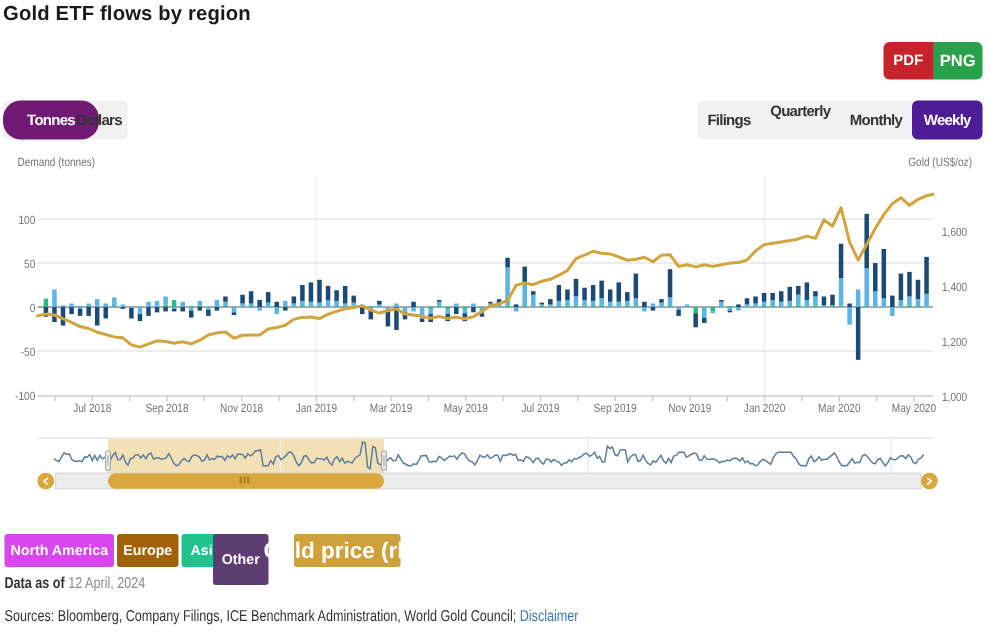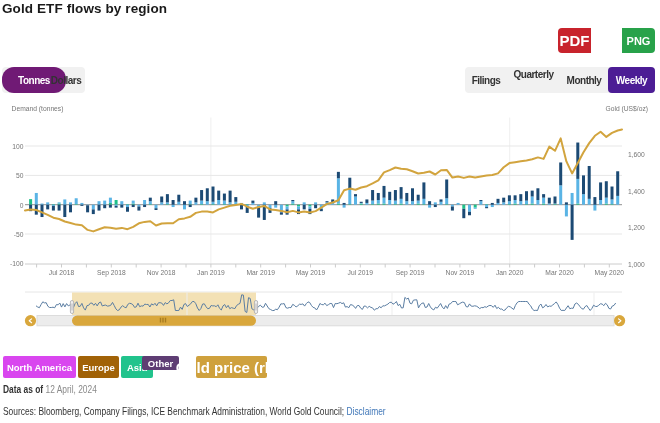--- a/index.html
+++ b/index.html
@@ -3,21 +3,21 @@
 html,body{margin:0;padding:0;background:#fff;width:660px;height:423px;overflow:hidden}
 *{box-sizing:border-box}
 body{font-family:"Liberation Sans",sans-serif;position:relative}
 .abs{position:absolute}
 .btn{display:flex;align-items:center;justify-content:center;font-weight:bold;white-space:nowrap}
 .tg{font-size:10px;letter-spacing:-0.5px}
 </style></head>
 <body>
 <div class="abs" style="left:2px;top:1px;font-size:13.5px;font-weight:bold;color:#1a1a1a;letter-spacing:0.1px">Gold ETF flows by region</div>
 
-<div class="abs btn" style="left:558px;top:28px;width:33px;height:25px;background:#c8232c;color:#fff;font-size:15px;border-radius:4px 0 0 4px">PDF</div>
+<div class="abs btn" style="left:589px;top:28px;width:33px;height:25px;background:#c8232c;color:#fff;font-size:10px;border-radius:4px 0 0 4px">PDF</div>
 <div class="abs btn" style="left:622px;top:28px;width:33px;height:25px;background:#28a24a;color:#fff;font-size:11px;border-radius:0 4px 4px 0">PNG</div>
 
 <div class="abs" style="left:2px;top:67px;width:83px;height:26px;background:#f1f1f1;border-radius:4px"></div>
 <div class="abs btn tg" style="left:2px;top:67px;width:64px;height:26px;background:#701a75;color:#fff;border-radius:12px">Tonnes</div>
 <div class="abs btn tg" style="left:47px;top:67px;width:38px;height:26px;color:#333">Dollars</div>
 
 <div class="abs" style="left:465px;top:67px;width:190px;height:26px;background:#f1f1f1;border-radius:4px"></div>
 <div class="abs btn tg" style="left:465px;top:67px;width:42px;height:26px;color:#333">Filings</div>
 <div class="abs btn tg" style="left:507px;top:67px;width:53px;height:14px;color:#333">Quarterly</div>
 <div class="abs btn tg" style="left:560px;top:67px;width:48px;height:26px;color:#333">Monthly</div>
@@ -317,16 +317,16 @@
     <line x1="256" y1="303.5" x2="256" y2="310.5" stroke="#a9a9ad" stroke-width="0.8"></line>
     <circle cx="30.5" cy="320.7" r="5.6" fill="#d9a73c"></circle>
     <path d="M31.6 318.9l-2.4 1.9 2.4 1.9" stroke="#fff" stroke-width="1.1" fill="none" stroke-linecap="round" stroke-linejoin="round"></path>
     <circle cx="619.6" cy="320.7" r="5.6" fill="#d9a73c"></circle>
     <path d="M618.5 318.9l2.4 1.9-2.4 1.9" stroke="#fff" stroke-width="1.1" fill="none" stroke-linecap="round" stroke-linejoin="round"></path>
   </svg>
 
 <div class="abs btn" style="left:3px;top:356px;width:73px;height:22px;background:#d946ef;color:#fff;font-size:9.5px;border-radius:2px">North America</div>
 <div class="abs btn" style="left:78px;top:356px;width:41px;height:22px;background:#a16207;color:#fff;font-size:9.5px;border-radius:2px">Europe</div>
 <div class="abs btn" style="left:121px;top:356px;width:32px;height:22px;background:#21c38c;color:#fff;font-size:9.5px;border-radius:2px">Asia</div>
-<div class="abs btn" style="left:142px;top:356px;width:37px;height:14px;background:#5e3d73;color:#fff;font-size:9.5px;border-radius:2px">Other</div>
+<div class="abs btn" style="left:142px;top:356px;width:37px;height:34px;background:#5e3d73;color:#fff;font-size:9.5px;border-radius:2px">Other</div>
 <div class="abs btn" style="left:196px;top:356px;width:71px;height:22px;background:#cfa13d;color:#fff;font-size:15px;border-radius:2px">Gold price (rhs)</div>
 
 <div class="abs" style="left:3px;top:383px;font-size:10.5px;color:#8a8a8a;transform:scaleX(.8);transform-origin:0 0;white-space:nowrap"><span style="color:#333;font-weight:bold">Data as of</span> 12 April, 2024</div>
 <div class="abs" style="left:3px;top:405px;font-size:10.5px;color:#333;transform:scaleX(.8);transform-origin:0 0;white-space:nowrap">Sources: Bloomberg, Company Filings, ICE Benchmark Administration, World Gold Council; <span style="color:#4077b8">Disclaimer</span></div>
 </body></html>

